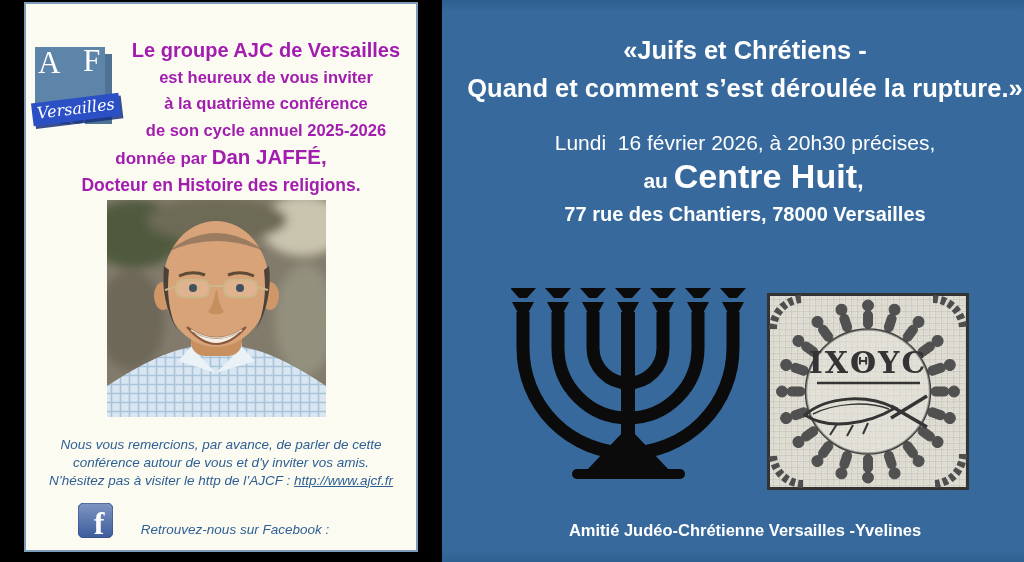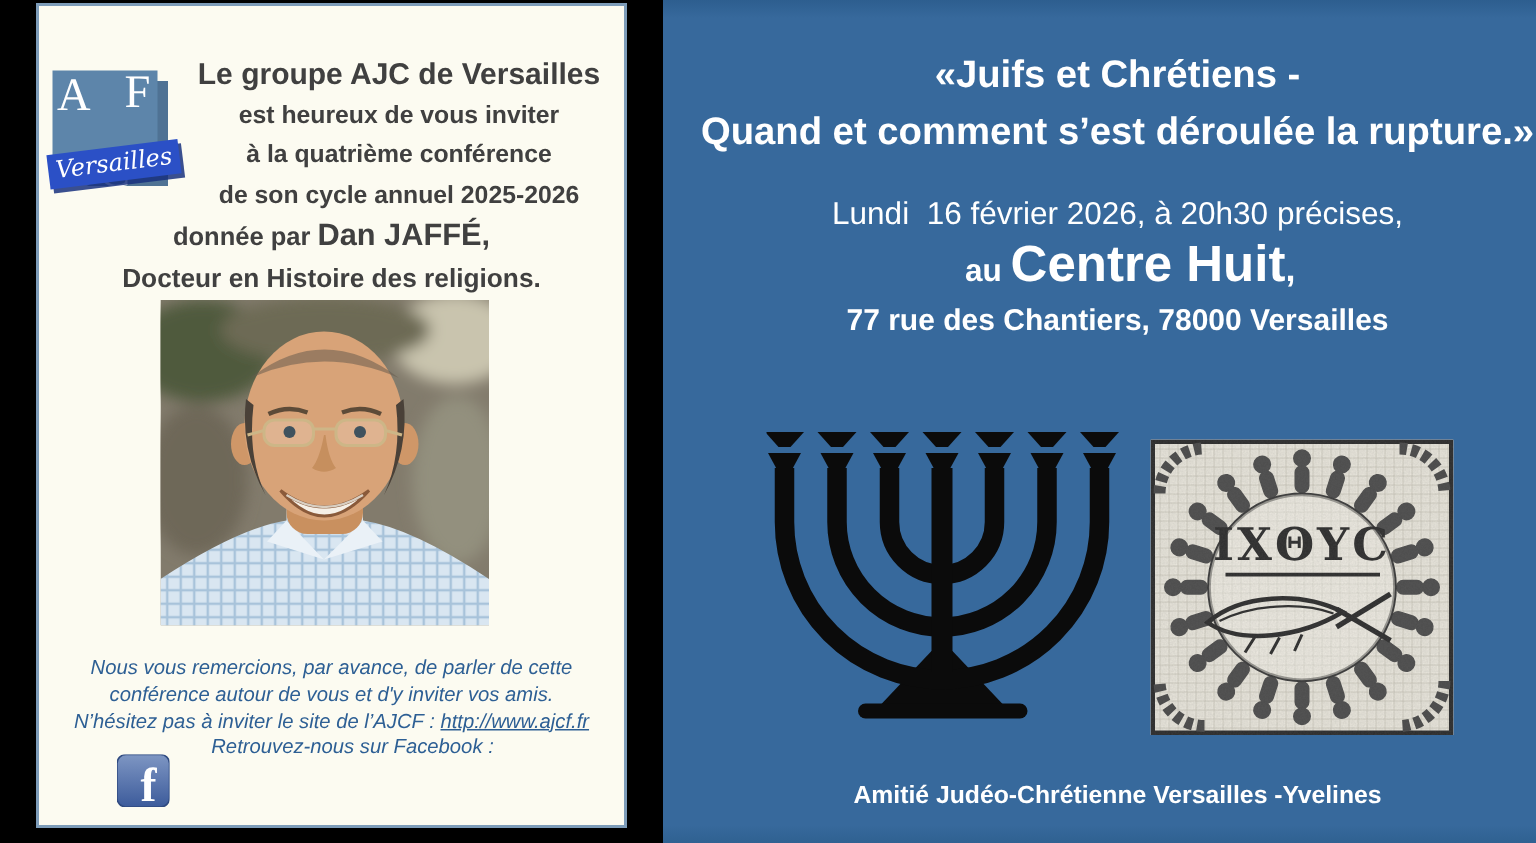--- a/index.html
+++ b/index.html
@@ -16,35 +16,35 @@
   .logo-square{position:absolute;left:0;top:0;width:70px;height:70px;background:#5d85aa;}
   .logo-square span{position:absolute;color:#fff;font-family:"Liberation Serif",serif;}
   .logo-lA{left:3px;top:-2px;font-size:31px;}
   .logo-lJC{left:17px;top:13px;font-size:33px;margin-top:36px;}
   .logo-lF{left:48px;top:-4px;font-size:31px;}
   .logo-banner{position:absolute;left:-3px;top:51px;width:88px;height:23px;background:#2b50c6;
                transform:rotate(-7deg);color:#fff;font-family:"DejaVu Serif",serif;
                font-style:italic;font-size:16px;text-align:center;line-height:22px;
                box-shadow:2px 3px 0 rgba(23,48,126,.85);}
 
-  .hdr{color:#404040;font-weight:bold;text-align:center;}
+  .hdr{color:#a21caf;font-weight:bold;text-align:center;}
   .hdr-top{position:absolute;left:92px;right:2px;top:33px;line-height:26.5px;}
   .hdr-top .l1{font-size:20px;}
   .hdr-top .ln{font-size:16.5px;}
   .hdr-bot{position:absolute;left:0;right:0;top:139px;line-height:27px;}
   .hdr-bot .prefix{font-size:17px;}
   .hdr-bot .name{font-size:20.5px;}
   .hdr-bot .l6{font-size:17.5px;}
 
   .photo{position:absolute;left:81px;top:196px;width:219px;height:217px;}
 
   .cream-footer{position:absolute;left:0;right:0;top:432px;text-align:center;
                 color:#2d5f94;font-style:italic;font-size:13.5px;line-height:17.8px;}
   .cream-footer a{color:#2d5f94;text-decoration:underline;}
-  .fb-rows{padding-left:28px;}
+  .fb-rows{padding-left:28px;margin-top:32px;}
   .fb-icon{position:absolute;left:52px;top:499px;width:35px;height:35px;}
 
   
   .blue-panel{position:absolute;left:442px;top:0;width:606px;height:562px;
               background:linear-gradient(180deg,#2d5e8f 0px,#37699c 12px,#37699c 550px,#2f6191 562px);
               color:#fff;}
   .title{position:absolute;left:0;right:0;top:31px;text-align:center;font-weight:bold;
          font-size:25.5px;line-height:38px;}
   .date-line{position:absolute;left:0;right:0;top:131px;text-align:center;font-weight:normal;
              font-size:21px;white-space:pre-wrap;}
@@ -135,21 +135,21 @@
 
       <path d="M109,90 Q106,106 101,112 Q109,117 117,112 Q112,106 110,90" fill="#c68f5e"></path>
 
       <path d="M80,127 Q109,149 139,127 Q109,161 80,127 Z" fill="#f5efe6" stroke="#8a5a3a" stroke-width="2"></path>
       <path d="M84,130 Q109,146 135,130" stroke="#d9cfc2" stroke-width="1.5" fill="none"></path>
     </svg>
 
     <div class="cream-footer">
       <div>Nous vous remercions, par avance, de parler de cette</div>
       <div>conférence autour de vous et d'y inviter vos amis.</div>
-      <div><span>N’hésitez pas à inviter le site de l’AJCF : </span><a href="#">http://www.ajcf.fr</a></div>
+      <div><span>N’hésitez pas à visiter le http de l’AJCF : </span><a href="#">http://www.ajcf.fr</a></div>
       <div class="fb-rows">Retrouvez-nous sur Facebook :</div>
     </div>
 
     <svg class="fb-icon" viewBox="0 0 35 35">
       <defs>
         <linearGradient id="fbg" x1="0" y1="0" x2="0" y2="1">
           <stop offset="0" stop-color="#7e96c3"></stop>
             <stop offset="1" stop-color="#3c5b9b"></stop>
         </linearGradient>
         <clipPath id="fbclip">

